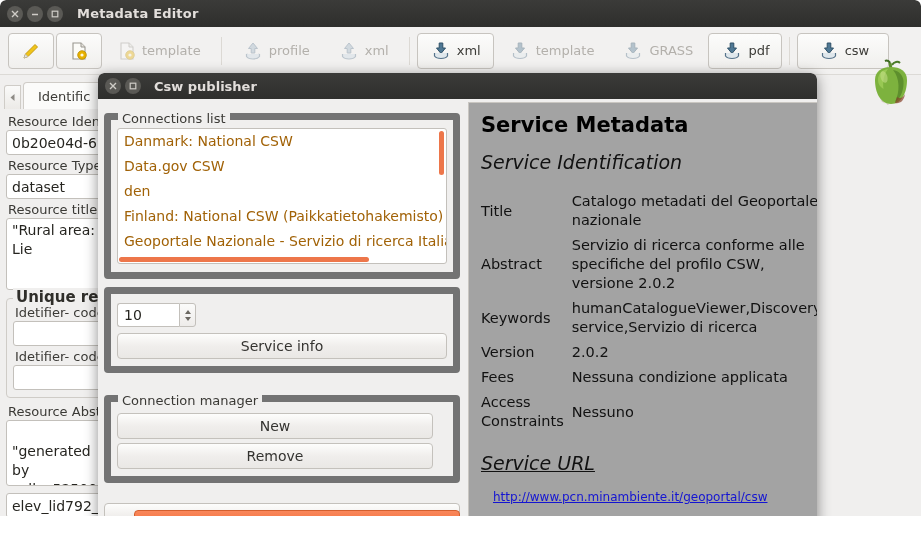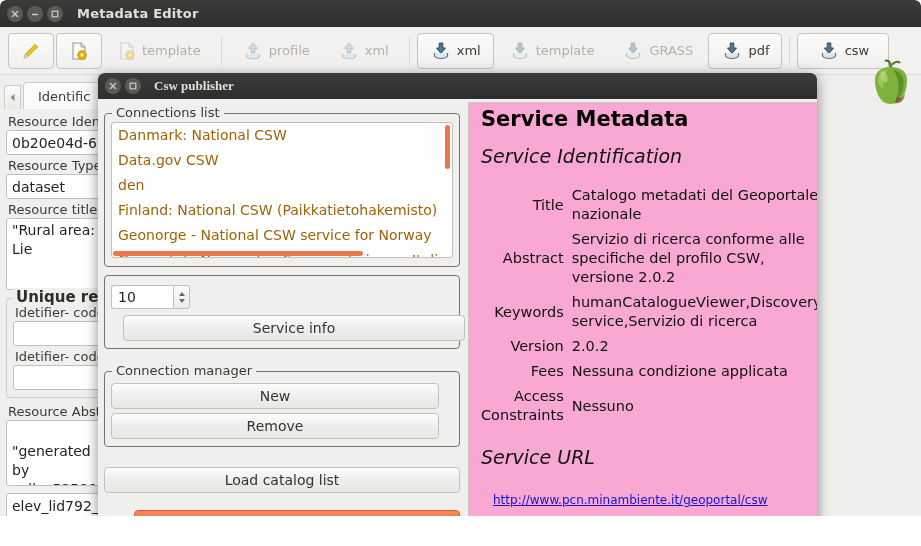--- a/index.html
+++ b/index.html
@@ -116,30 +116,30 @@
     width: 719px; height: 473px;
     background: #f0efee;
     border-radius: 6px 6px 0 0;
     box-shadow: 0 3px 14px rgba(0,0,0,.45);
     overflow: hidden;
   }
   .dlg-titlebar {
     height: 26px;
     background: linear-gradient(to bottom, #3b3b39 0%, #2e2e2c 100%);
     border-radius: 6px 6px 0 0;
-    display: flex; align-items: center; padding-left: 7px; font-family: Liberation Serif, serif;
+    display: flex; align-items: center; padding-left: 7px;
   }
   .dlg-title { font-size: 13px; font-weight: bold; color: #e2dedb; margin-left: 9px; }
   .dlg-body { display: flex; height: calc(473px - 26px); }
 
   .dlg-left { width: 370px; padding: 6px 8px 6px 6px; position: relative; }
   .dlg-right { flex: 1; position: relative; background: #f0efee; padding: 3px 3px 3px 0;}
 
   .gb {
-    border: 1px solid #737373; border-radius: 4px;
+    border: 7px solid #737373; border-radius: 4px;
     position: relative; padding: 10px 8px 8px 8px;
     margin-top: 9px;
   }
   .gb:first-child { margin-top: 8px; }
   .gb-title {
     position: absolute; top: -9px; left: 7px;
     background: #f0efee; padding: 0 4px;
     font-size: 13px; color: #3a3935;
     white-space: nowrap;
   }
@@ -190,31 +190,31 @@
     border-radius: 4px;
     background: linear-gradient(to bottom, #f9875a 0%, #f4713f 50%, #ef6a39 100%);
     color: #41342e; font-size: 14px;
     display: flex; align-items: center; justify-content: center;
     margin-top: 0;
   }
   .publish-wrap { position: absolute; left: 6px; right: 8px; bottom: 6px; padding-left: 30px; }
 
   
   .meta-view {
-    background: #f9a8d4; border: 1px solid #c9c6c1;
+    background: #a3a3a3; border: 1px solid #c9c6c1;
     width: 100%; height: 100%;
     overflow: hidden; position: relative;
-    padding: 0 12px 0 12px;
+    padding: 6px 12px 0 12px;
   }
   .meta-h1 { font-size: 21px; font-weight: bold; color: #000; margin: 4px 0 14px 0; }
   .meta-h2 { font-size: 19px; font-style: italic; color: #111; margin: 0 0 16px 0; font-weight: normal;}
-  .meta-h2.url { margin-top: 18px; margin-bottom: 21px;}
+  .meta-h2.url { margin-top: 18px; margin-bottom: 12px; text-decoration: underline;}
   .meta-table { width: 100%; border-collapse: collapse; }
   .meta-table td { vertical-align: middle; font-size: 14.5px; color: #111; padding: 3px 0; line-height: 19px; }
-  .meta-key { width: 96px; padding-right: 8px !important; white-space: normal; text-align: right; }
+  .meta-key { width: 96px; padding-right: 8px !important; white-space: normal; }
   .meta-val { white-space: normal; }
   .meta-link { color: #1414d2; text-decoration: underline; font-size: 12px; margin-left: 12px; }
   .right-hscroll {
     position: absolute; left: 0px; bottom: 0px;
     width: 300px; height: 6px; border-radius: 3px; background: #ed764a;
   }
 
   
   .pepper { position: absolute; left: 866px; top: 58px; width: 50px; height: 52px; }
 </style>
@@ -406,38 +406,37 @@
 
       <div class="dlg-left">
 
         <div class="gb" style="padding:8px 6px 8px 6px;">
           <div class="gb-title">Connections list</div>
           <div class="list-box">
             <div class="list-item">Danmark: National CSW</div>
             <div class="list-item">Data.gov CSW</div>
             <div class="list-item">den</div>
             <div class="list-item">Finland: National CSW (Paikkatietohakemisto)</div>
-            <div class="list-item">Geonorge - National CSW service for Norway</div>
             <div class="list-item">Geoportale Nazionale - Servizio di ricerca Italiano</div>
             <div class="list-vscroll"></div>
             <div class="list-hscroll"></div>
           </div>
         </div>
 
         <div class="gb" style="padding:6px 6px 7px 6px;margin-top:8px;">
           <div class="spin-row">
             <div class="spin-input">
               <span>10</span>
             </div>
             <div class="spin-btns">
               <i class="spin-up"></i>
               <i class="spin-dn"></i>
             </div>
           </div>
-          <div class="btn" style="margin-top:6px;margin-left:12px;">
+          <div class="btn" style="margin-top:6px;">
             <span>Service info</span>
           </div>
         </div>
 
         <div class="gb" style="padding:7px 20px 7px 6px;margin-top:22px;">
           <div class="gb-title">Connection manager</div>
           <div class="btn">
             <span>New</span>
           </div>
           <div class="btn">

